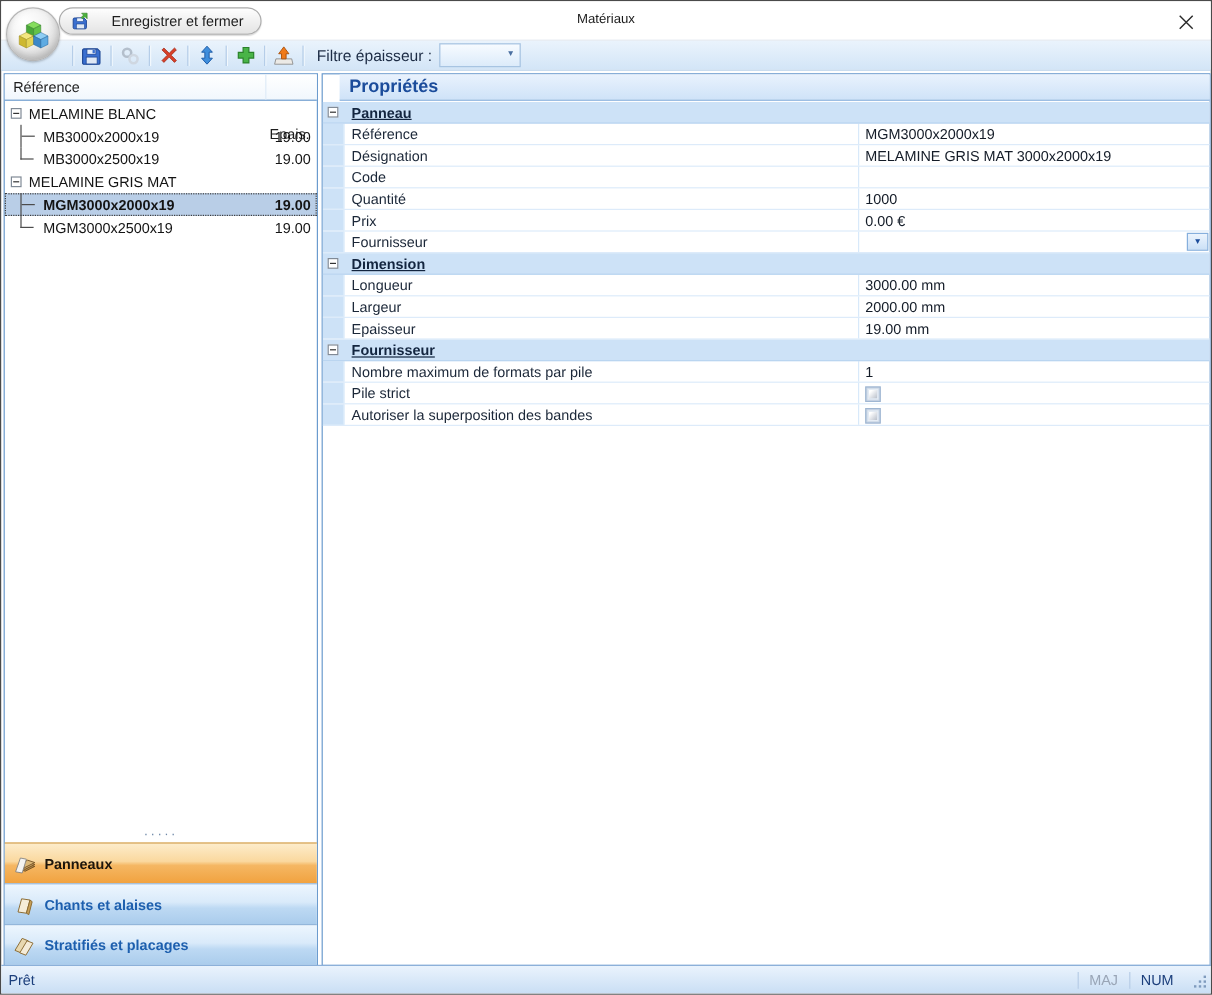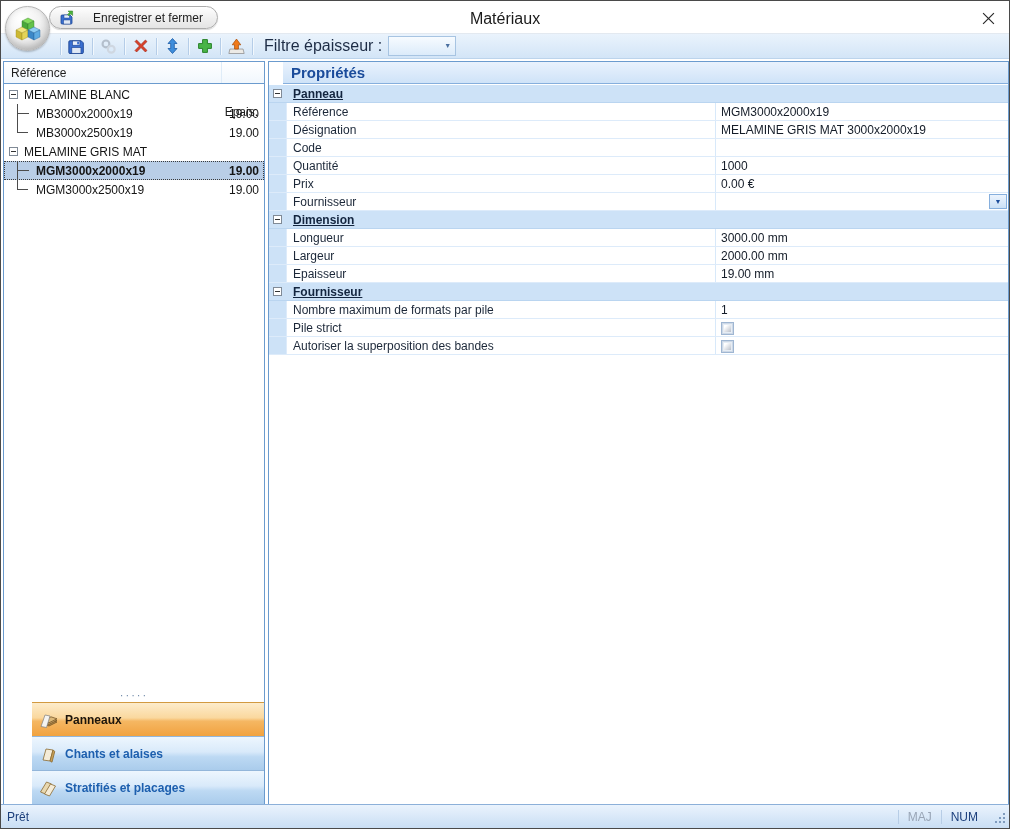--- a/index.html
+++ b/index.html
@@ -1,40 +1,40 @@
 <!DOCTYPE html>
 <html><head>
 <meta charset="utf-8">
 <style>
   *{margin:0;padding:0;box-sizing:border-box;font-family:"Liberation Sans",sans-serif;}
   html,body{background:#9a9a9a;}
   .window{position:relative;width:1010px;height:829px;background:#fff;border:1px solid #4a4a4a;overflow:hidden;}
 
   
   .titlebar{position:absolute;top:0;left:0;right:0;height:32px;background:#fff;}
-  .title{position:absolute;left:0;right:0;top:9px;text-align:center;font-size:16px;color:#1a1a1a;}
+  .title{position:absolute;left:0;right:0;top:9px;text-align:center;font-size:11px;color:#1a1a1a;}
   .close-btn{position:absolute;right:8px;top:6px;width:26px;height:22px;display:flex;align-items:center;justify-content:center;cursor:pointer;}
 
   .app-btn{position:absolute;left:4px;top:5px;width:45px;height:45px;border-radius:50%;
     background:radial-gradient(circle at 35% 28%,#ffffff 0%,#f2f2f2 45%,#d6d6d6 75%,#bdbdbd 100%);
     border:1px solid #b5b5b5;box-shadow:inset 0 -3px 6px rgba(120,120,120,.35), 0 1px 2px rgba(0,0,0,.25);
     z-index:30;display:flex;align-items:center;justify-content:center;cursor:pointer;}
 
   .save-close-tab{position:absolute;left:48px;top:5px;height:23px;z-index:31;display:flex;align-items:center;gap:18px;
     padding:0 14px 0 9px;border:1px solid #ababab;border-radius:12px;
     background:linear-gradient(#fefefe,#f1f1f1 48%,#e4e4e4);font-size:12px;color:#1d1d1d;cursor:pointer;
     box-shadow:0 1px 1px rgba(0,0,0,.15);}
 
   
   .toolbar{position:absolute;top:32px;left:0;right:0;height:26px;
     background:linear-gradient(#eaf3fc,#d3e5f7);border-top:1px solid #e3e9f0;border-bottom:1px solid #bcd4ec;
     display:flex;align-items:center;padding-left:56px;}
   .tb-sep{width:1px;height:17px;background:#b5cde8;box-shadow:1px 0 0 #f2f8fd;margin:0 3px;}
   .tb-btn{width:25px;height:21px;display:flex;align-items:center;justify-content:center;cursor:pointer;border-radius:2px;}
-  .filter-label{margin:0 6px 0 8px;font-size:16px;color:#1d2c45;}
+  .filter-label{margin:0 6px 0 8px;font-size:13px;color:#1d2c45;}
   .filter-combo{position:relative;width:68px;height:20px;border:1px solid #a7c4e2;
     background:linear-gradient(#f7fbff,#dcebfa);cursor:pointer;}
   .filter-combo .arrow{position:absolute;right:4px;top:5px;font-size:7px;color:#4a6fa0;}
   .filter-combo .val{position:absolute;left:4px;top:3px;font-size:11px;color:#222;}
 
   
   .left-panel{position:absolute;left:2px;top:60px;width:262px;height:744px;border:1px solid #6b9bce;background:#fff;}
   .right-panel{position:absolute;left:267px;top:60px;width:741px;height:744px;border:1px solid #6b9bce;background:#fff;padding-left:14px;}
 
   
@@ -53,21 +53,21 @@
   .conn.last{border-left:none;}
   .conn.last::before{content:"";position:absolute;left:0;top:0;width:1px;height:10px;background:#4c4c4c;}
   .c-epais{margin-left:auto;padding-right:5px;}
   .tree-row.selected{background:#b9cee7;font-weight:bold;outline:1px dotted #3c3c3c;outline-offset:-1px;}
 
   
   .v-splitter{position:absolute;left:0;right:0;bottom:102px;height:10px;text-align:center;
     font-size:11px;line-height:7px;letter-spacing:2px;color:#6e88a8;cursor:row-resize;}
   .nav{position:absolute;left:0;right:0;bottom:0;}
   .nav-item{height:34px;display:flex;align-items:center;gap:7px;padding-left:6px;
-    font-size:12px;font-weight:bold;cursor:pointer;border-top:1px solid #93b6da;margin-left:28px;}
+    font-size:12px;font-weight:bold;cursor:pointer;border-top:1px solid #93b6da;}
   .nav-item.active{background:linear-gradient(180deg,#fdeccb 0%,#fad89e 45%,#f5b763 55%,#f1a23f 100%);
     color:#1c150c;border-top:1px solid #d29a40;}
   .nav-item.blue{background:linear-gradient(180deg,#edf6fe 0%,#d9eafa 45%,#bdd9f3 60%,#aaccec 100%);color:#1d5fae;}
 
   
   .prop-header{height:22px;background:linear-gradient(#e9f2fd,#cfe3f8);border-bottom:1px solid #86afdd;
     padding:2px 0 0 8px;font-size:15px;font-weight:bold;color:#1b4c9b;}
   .prop-grid{position:absolute;top:23px;left:0;right:0;}
   .pgroup{position:relative;height:18px;background:#cde2f7;border-bottom:1px solid #bad5f0;
     display:flex;align-items:center;}

